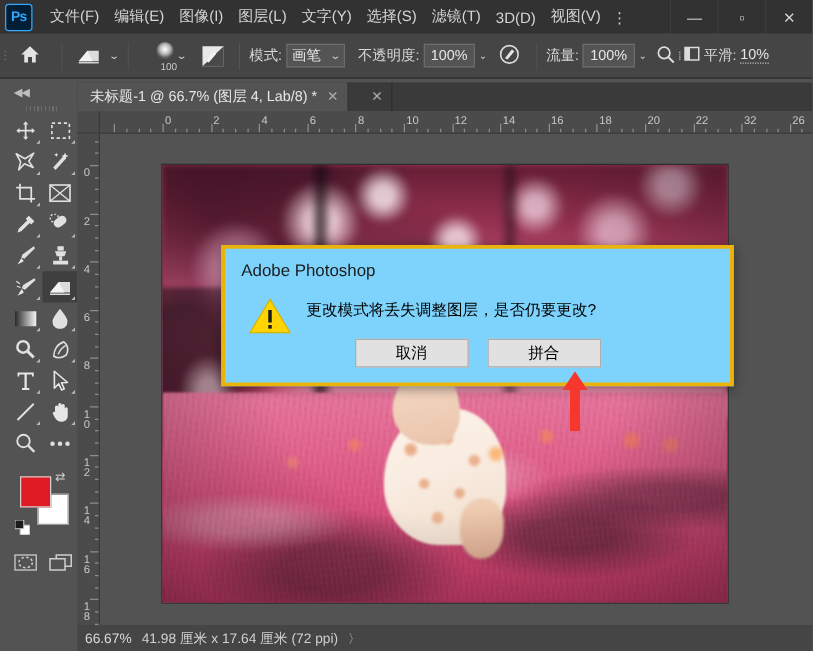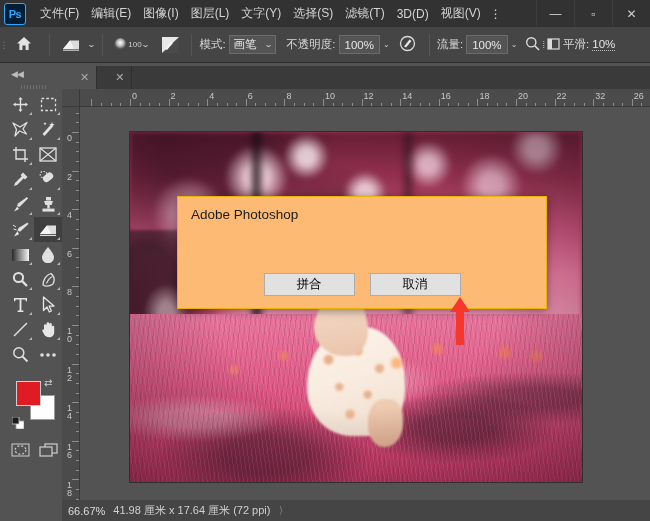--- a/index.html
+++ b/index.html
@@ -73,21 +73,21 @@
   .home-icon { margin: 0 10px 0 8px; }
   .tool-chip {
     display: flex; align-items: center; gap: 3px;
   }
   .swatch-box {
     width: 28px; height: 24px;
     display: flex; align-items: center; justify-content: center;
   }
   .caret { color: #cfcfcf; font-size: 8px; transform: scaleX(1.4); }
   .brush-size {
-    display: flex; flex-direction: row; align-items: center;
+    display: flex; flex-direction: column; align-items: flex-end;
     width: 30px; margin-left: 2px;
   }
   .brush-num { font-size: 8px; color: #cacaca; line-height: 7px; margin-top: -1px;}
   .opt-label { margin-right: 3px; white-space: nowrap; }
   .opt-select {
     background: #545454; border: 1px solid #6b6b6b;
     color: #e6e6e6; font-size: 11.5px;
     padding: 1px 4px; height: 19px;
     display: flex; align-items: center;
     min-width: 40px;
@@ -325,23 +325,23 @@
     display: flex; align-items: center;
     color: #d6d6d6; font-size: 11px;
     padding-left: 6px; gap: 8px;
   }
   .status-zoom { color: #dcdcdc; }
   .status-dims { color: #d0d0d0; }
   .status-arrow { color: #bdbdbd; font-size: 10px; }
 
   
   .dialog {
-    position: absolute; left: 177px; top: 196px; width: 370px; height: 113px;
-    background: #fdba74;
-    border: 1px solid #eab308;
+    position: absolute; left: 177px; top: 196px; width: 410px; height: 113px;
+    background: #7dd3fc;
+    border: 3px solid #eab308;
     box-shadow: 0 2px 9px rgba(0,0,0,0.42);
     z-index: 40;
   }
   .dlg-title {
     color: #1b1b1b; font-size: 13.5px;
     padding: 10px 0 0 13px;
     font-family: "Liberation Sans", sans-serif;
   }
   .dlg-body {
     display: flex; align-items: flex-start;
@@ -691,20 +691,21 @@
         <svg width="19" height="14" viewBox="0 0 19 14">
             <rect x="6" y="1" width="12" height="9" fill="none" stroke="#cfcfcf" stroke-width="1.2"></rect>
             <rect x="1" y="4" width="12" height="9" fill="#535353" stroke="#cfcfcf" stroke-width="1.2"></rect>
           </svg>
       </div>
     </div>
   </div>
 
   <div class="tabbar">
     <div class="tab active">
+      <span>未标题-1 @ 66.7% (图层 4, Lab/8) *</span>
       <span class="tabclose">✕</span>
     </div>
     <div class="tab">
       <span class="tabclose">✕</span>
     </div>
   </div>
 
   <div class="docarea">
     <div class="ruler-corner"></div>
 
@@ -860,23 +861,33 @@
   </div>
 
   <div class="statusbar">
     <span class="status-zoom">66.67%</span>
     <span class="status-dims">41.98 厘米 x 17.64 厘米 (72 ppi)</span>
     <span class="status-arrow">〉</span>
   </div>
 
   <div class="dialog">
     <div class="dlg-title">Adobe Photoshop</div>
+    <div class="dlg-body">
+      <div class="warn-icon">
+        <svg width="34" height="30" viewBox="0 0 34 30">
+          <path d="M17 1.5 L33 28 L1 28 Z" fill="#ffd400" stroke="#d9b300" stroke-width="1"></path>
+          <rect x="15.6" y="10" width="2.8" height="10" fill="#1a1a1a"></rect>
+          <rect x="15.6" y="22" width="2.8" height="2.9" fill="#1a1a1a"></rect>
+        </svg>
+      </div>
+      <div class="dlg-msg">更改模式将丢失调整图层，是否仍要更改?</div>
+    </div>
     <div class="dlg-buttons">
+      <div class="dbtn">取消</div>
       <div class="dbtn">拼合</div>
-      <div class="dbtn">取消</div>
     </div>
   </div>
 
   <div class="pointer-arrow">
     <svg width="22" height="48" viewBox="0 0 22 48">
       <path d="M11 0 L21 15 L15 15 L15 48 L7 48 L7 15 L1 15 Z" fill="#f5372c"></path>
     </svg>
   </div>
 
 </div>

